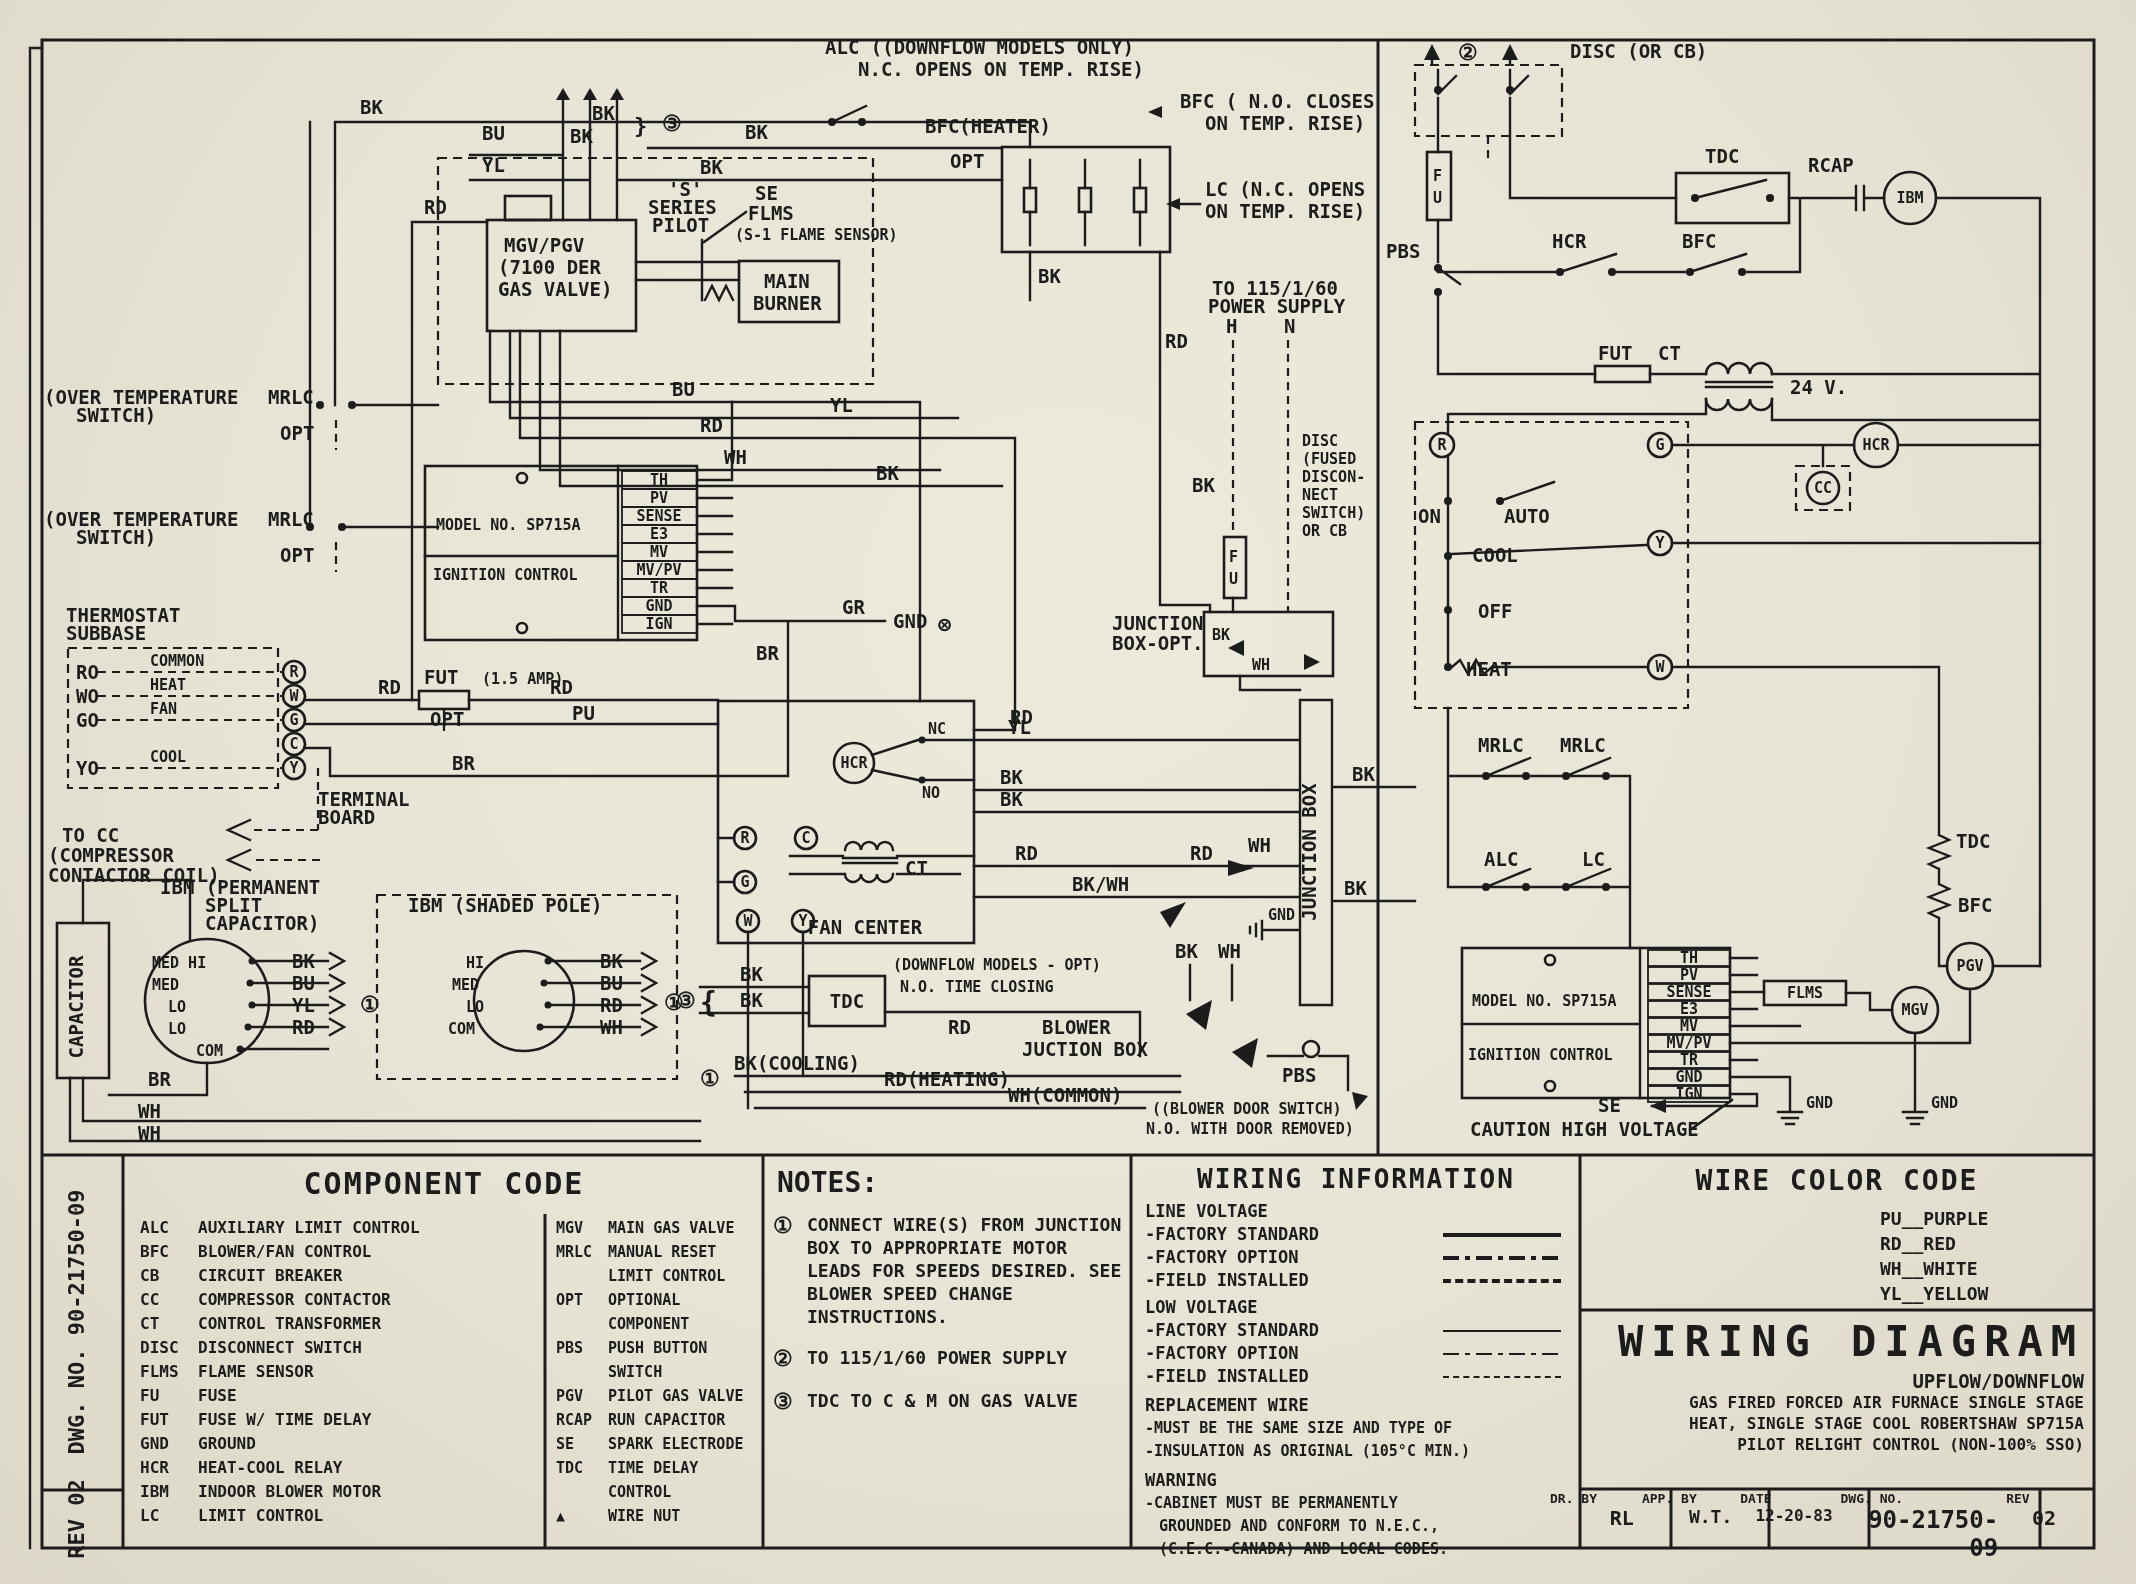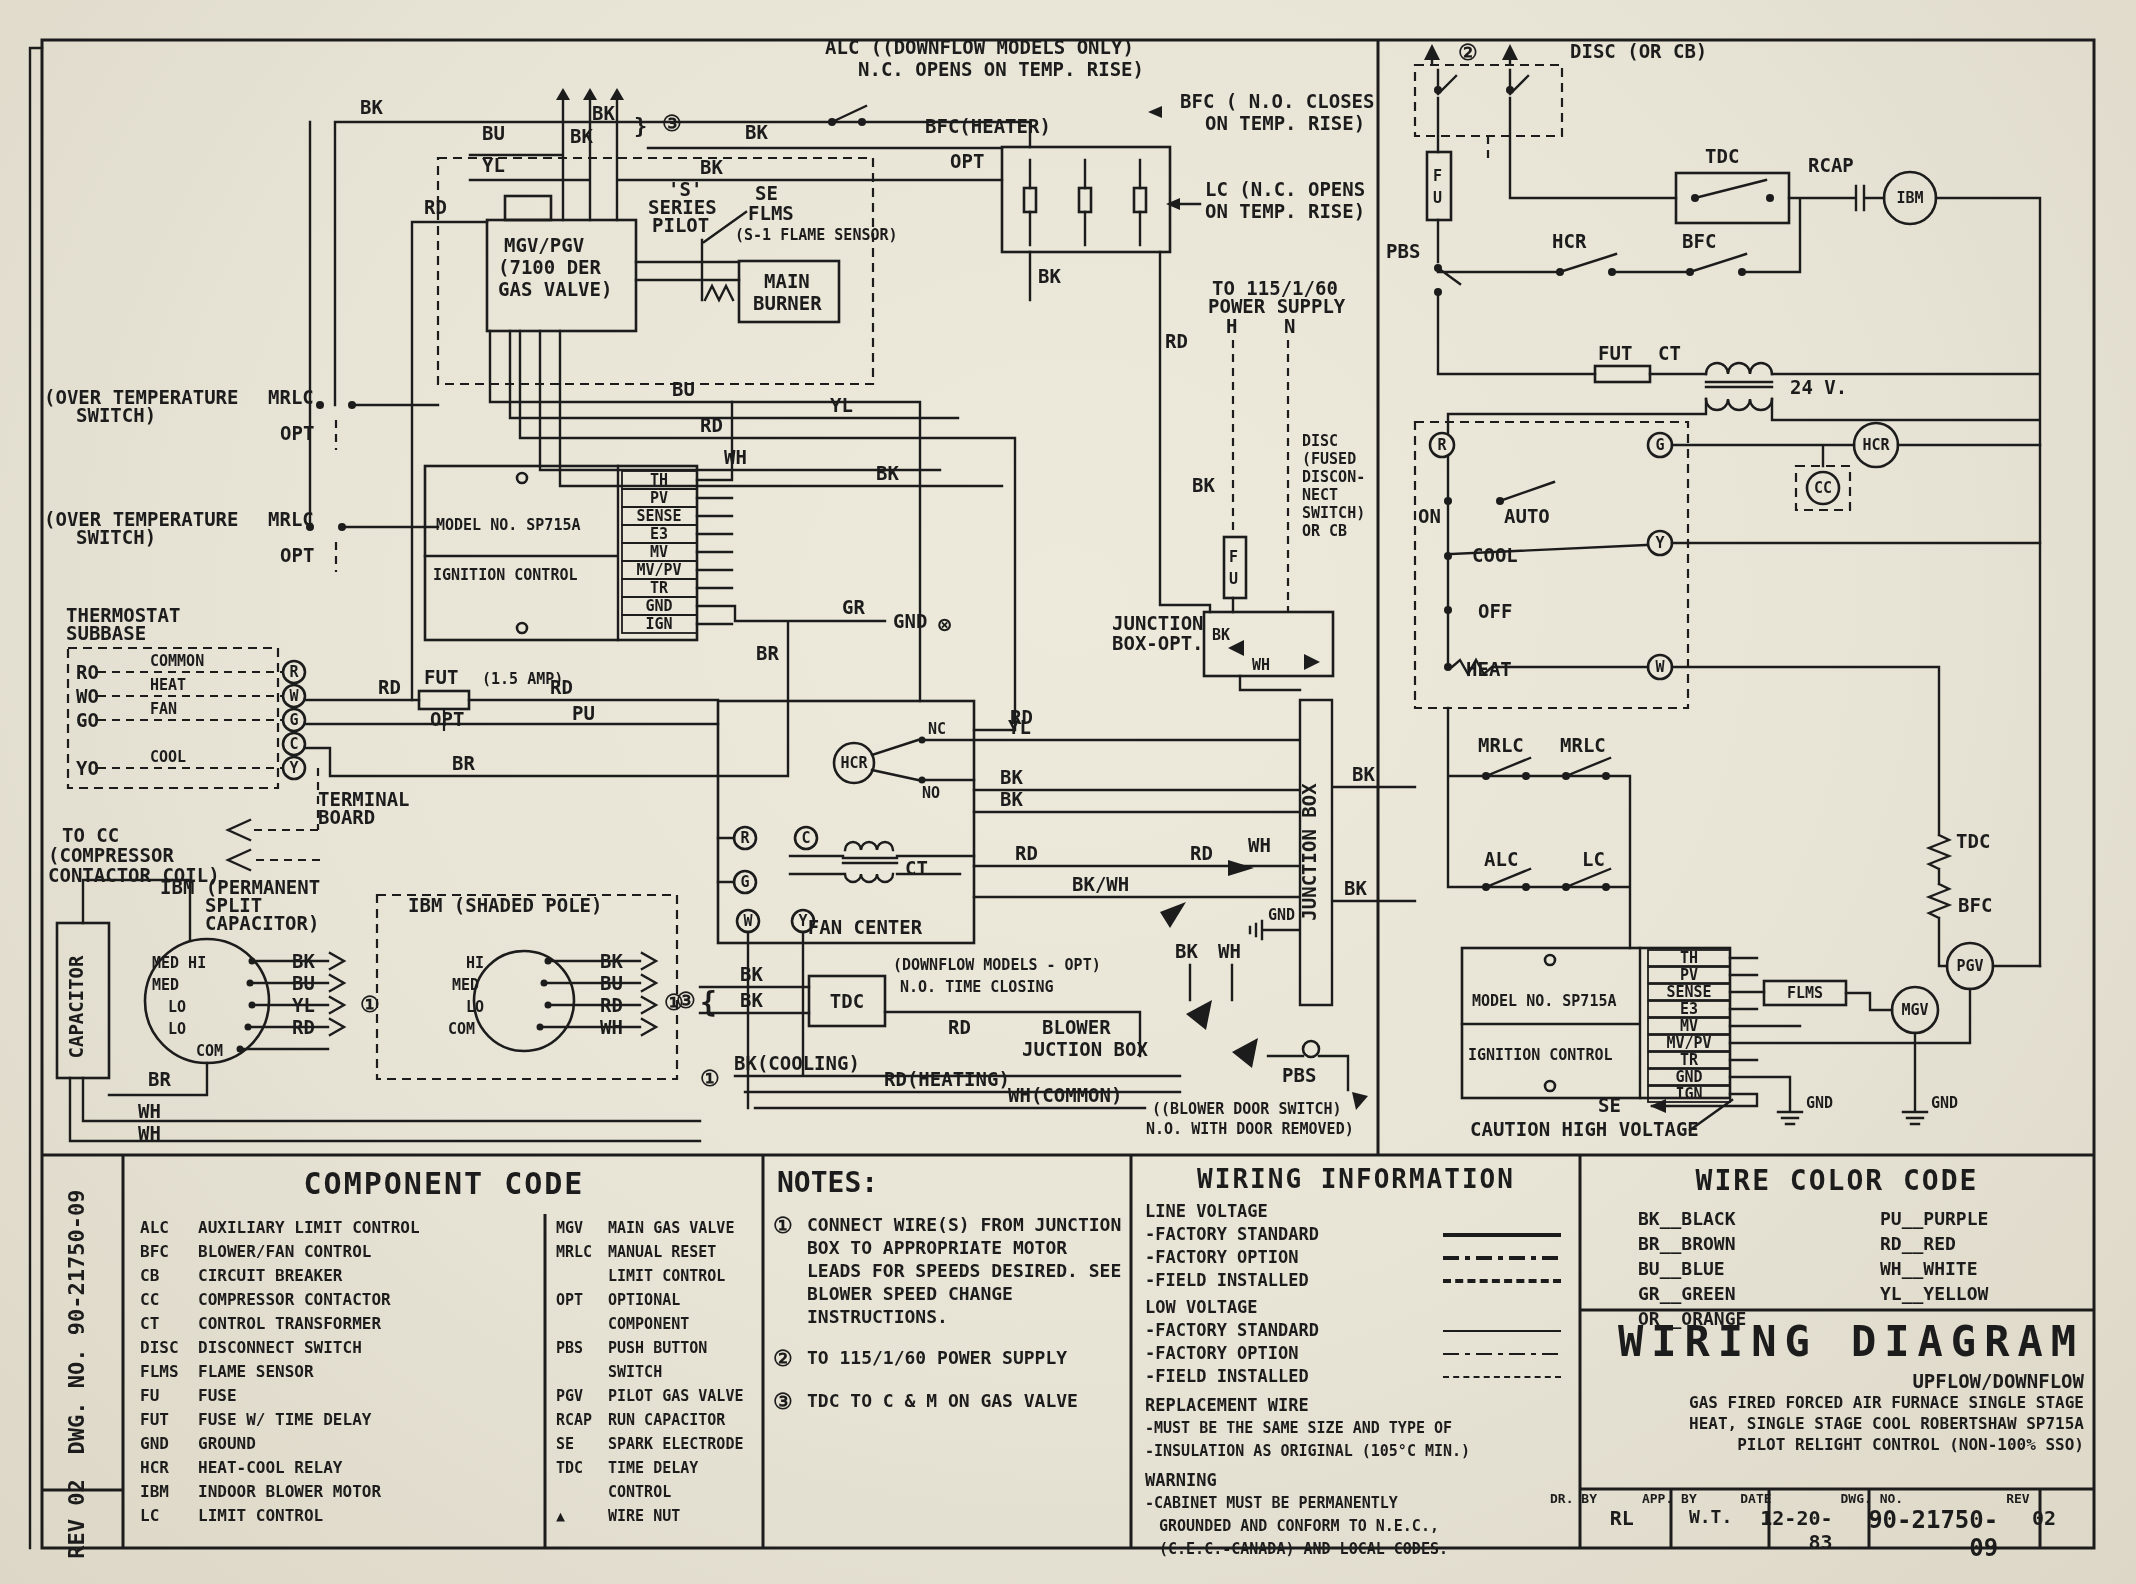--- a/index.html
+++ b/index.html
@@ -601,27 +601,20 @@
           <span>GROUNDED AND CONFORM TO N.E.C.,</span>
         </div>
     <div class="wirow" style="font-size:15px;padding-left:14px">
           <span>(C.E.C.-CANADA) AND LOCAL CODES.</span>
         </div>
   </div>
 </div>
 
 <div class="panel" style="left:1590px;top:1160px;width:494px;height:150px;">
   <div class="ttl" style="font-size:28px;margin-top:4px;">WIRE COLOR CODE</div>
-  <div style="position:absolute;left:48px;top:46px;font-size:18px;font-weight:700;line-height:25px;">
-    <div>BK__BLACK</div>
-    <div>BR__BROWN</div>
-    <div>BU__BLUE</div>
-    <div>GR__GREEN</div>
-    <div>OR__ORANGE</div>
-  </div>
   <div style="position:absolute;left:290px;top:46px;font-size:18px;font-weight:700;line-height:25px;">
     <div>PU__PURPLE</div>
     <div>RD__RED</div>
     <div>WH__WHITE</div>
     <div>YL__YELLOW</div>
   </div>
 </div>
 
 <div class="panel" style="left:1590px;top:1315px;width:494px;height:170px;text-align:right;">
   <div style="font-size:42px;font-weight:700;letter-spacing:8px;margin-top:2px;">WIRING DIAGRAM</div>
@@ -635,21 +628,21 @@
   <div class="sigcell" style="width:91px">
     <span class="siglab">DR. BY</span>
         <span class="sigval" style="font-size:20px">RL</span>
   </div>
   <div class="sigcell" style="width:98px">
     <span class="siglab">APP. BY</span>
         <span class="sigval" style="font-size:18px">W.T.</span>
   </div>
   <div class="sigcell" style="width:100px">
     <span class="siglab">DATE</span>
-        <span class="sigval" style="font-size:20px">12-20-83</span>
+        <span class="sigval" style="font-size:16px">12-20-83</span>
   </div>
   <div class="sigcell" style="width:171px">
     <span class="siglab">DWG. NO.</span>
         <span class="sigval" style="font-size:24px">90-21750-09</span>
   </div>
   <div class="sigcell" style="width:54px">
     <span class="siglab">REV</span>
         <span class="sigval" style="font-size:20px">02</span>
   </div>
 </div>

